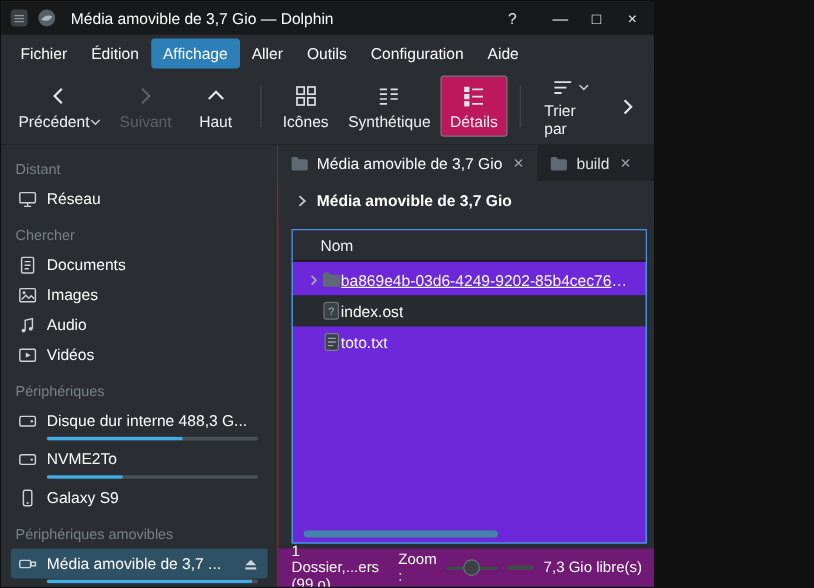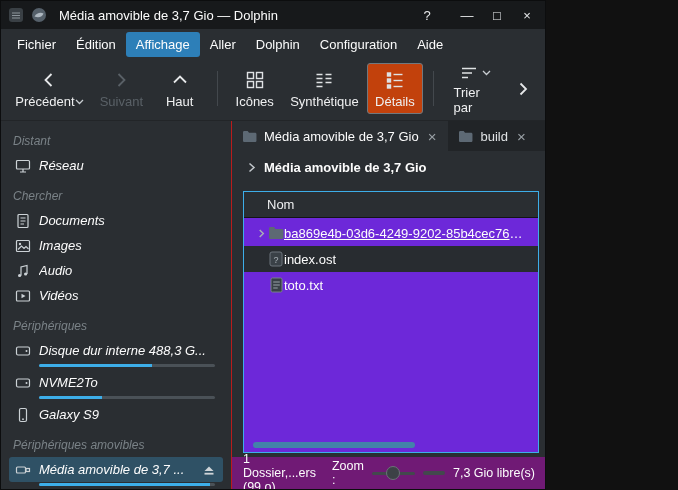--- a/index.html
+++ b/index.html
@@ -29,29 +29,29 @@
   
   .toolbar { height:62px; display:flex; align-items:stretch; padding:4px 8px 6px 8px; gap:2px;
              background:#2a2e32; border-bottom:1px solid #222528; }
   .tool-btn { display:flex; flex-direction:column; align-items:center; justify-content:center; gap:2px;
               padding:3px 9px; border-radius:3px; border:1px solid transparent; min-width:54px; }
   .tool-btn .ticon { height:24px; display:flex; align-items:center; gap:3px; }
   .tool-btn .tlabel-row { display:flex; align-items:center; }
   .tool-btn .tlabel { font-size:13px; color:#eff0f1; }
   .tool-btn.disabled .tlabel { color:#5a6167; }
   .tool-btn.disabled svg path { stroke:#5a6167; }
-  .tool-btn.checked { background:#c2410c; border-color:#71787e; }
+  .tool-btn.checked { background:#be185d; border-color:#71787e; }
   .tool-sep { width:1px; background:#43484d; margin:8px 8px; }
   .tool-overflow { margin-left:auto; align-self:center; padding:8px 6px; }
 
   
   .body { display:flex; height:368px; }
 
   
-  .sidebar { width:230px; padding:2px 8px 0 8px; overflow:hidden; background:#2a2e32;font-style:italic; }
+  .sidebar { width:230px; padding:2px 8px 0 8px; overflow:hidden; background:#2a2e32; }
   .side-header { color:#7a8287; font-size:12px; margin:11px 4px 5px 4px; white-space:nowrap; }
   .side-item { display:flex; align-items:center; gap:8px; padding:4px 6px; border-radius:3px; height:25px; }
   .side-item.selected { background:rgba(61,174,233,0.28);align-items:center; }
   .side-item .sicon { width:16px; height:16px; flex:0 0 16px; display:inline-flex; align-items:center; justify-content:center; }
   .side-item .label { white-space:nowrap; overflow:hidden; text-overflow:ellipsis; flex:1; }
   .side-item .eject { flex:0 0 16px; display:inline-flex; align-items:center; justify-content:center; }
   .usage { height:3px; background:#4a5157; border-radius:2px; margin:1px 8px 3px 30px; overflow:hidden; }
   .usage .fill { height:100%; background:#3daee9; }
 
   
@@ -115,21 +115,21 @@
     <span class="tb-btn">—</span>
     <span class="tb-btn">□</span>
     <span class="tb-btn">×</span>
   </div>
 
   <div class="menubar">
     <span class="menu-item">Fichier</span>
     <span class="menu-item">Édition</span>
     <span class="menu-item active">Affichage</span>
     <span class="menu-item">Aller</span>
-    <span class="menu-item">Dolphin</span>
+    <span class="menu-item">Outils</span>
     <span class="menu-item">Configuration</span>
     <span class="menu-item">Aide</span>
   </div>
 
   <div class="toolbar">
 
     <div class="tool-btn">
       <span class="ticon">
         <svg width="20" height="20" viewBox="0 0 20 20">
             <path d="M12.5 4 L6.5 10 L12.5 16" stroke="#e6e8ea" stroke-width="1.8" fill="none"></path>

